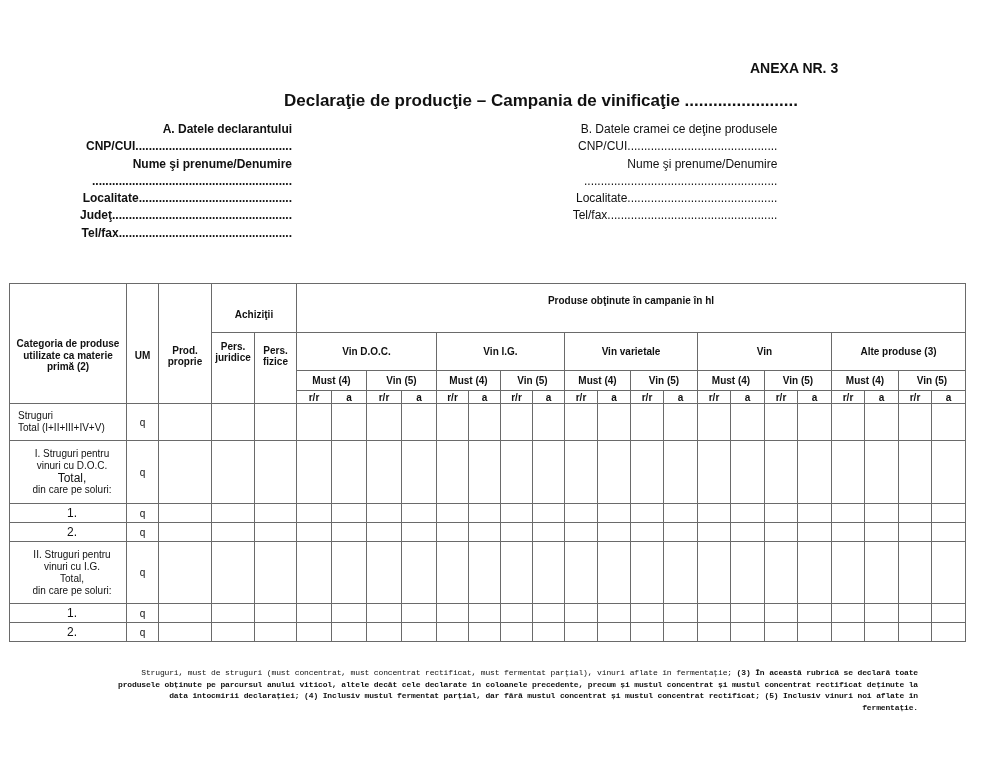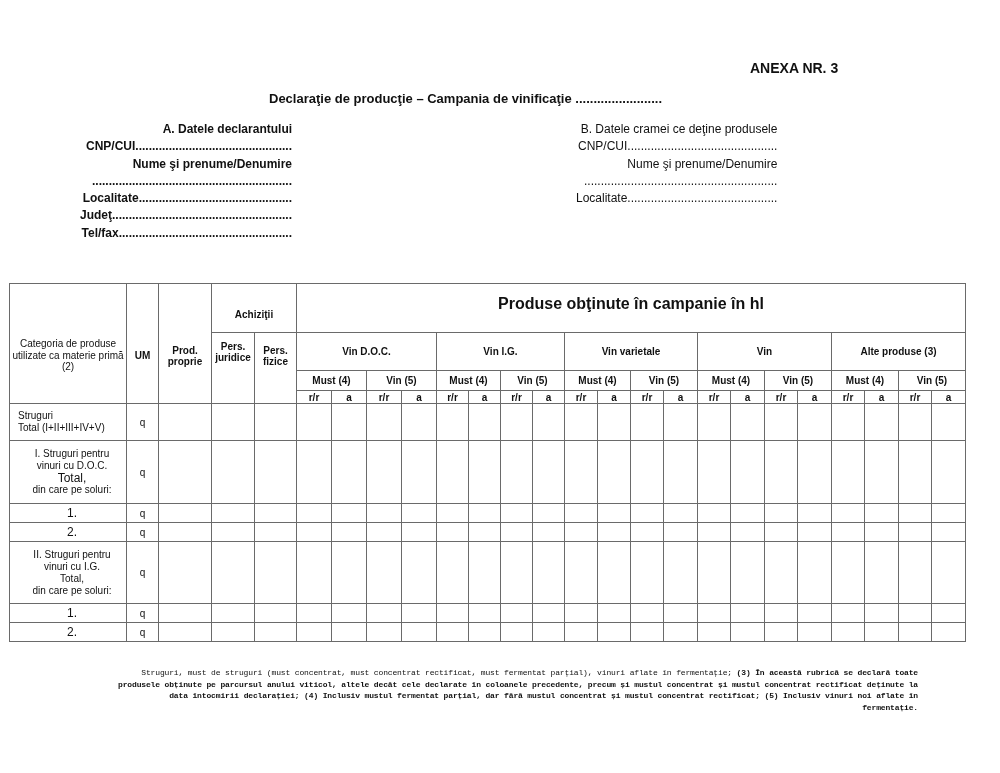--- a/index.html
+++ b/index.html
@@ -1,32 +1,32 @@
 <!DOCTYPE html>
 <html><head>
 <meta charset="utf-8">
 <style>
   html, body { margin:0; padding:0; background:#fff; }
   body { width:1000px; height:773px; position:relative; overflow:hidden;
          font-family:"Liberation Sans", sans-serif; color:#111; }
   .abs { position:absolute;text-align:right; }
   .anexa { left:750px; top:60px; font-size:14px; font-weight:bold; }
-  .title { left:269px; top:91px; font-size:13px; font-weight:bold; white-space:nowrap; }
+  .title { left:284px; top:91px; font-size:17px; font-weight:bold; white-space:nowrap; }
   .blockA { left:80px; top:121px; font-size:12px; font-weight:bold; line-height:17.3px; }
   .blockB { left:572px; top:121px; font-size:12px; font-weight:normal; line-height:17.3px; }
   .line { white-space:nowrap; }
   .indent { padding-left:4px; }
 
   table.grid { position:absolute; left:9px; top:283px; border-collapse:collapse;
                table-layout:fixed; font-size:10px; }
   table.grid td { border:1px solid #6a6a6a; padding:0; text-align:center; vertical-align:middle; }
   .bold td.h, td.h { font-weight:bold; }
   td.lbl { text-align:left; padding-left:8px !important; font-size:10px; line-height:12px; }
   td.lbl .big { font-size:12px; }
-  td.c1h { vertical-align:top; padding-top:24px !important; font-weight:normal; line-height:11.5px; }
+  td.c1h { vertical-align:top; padding-top:24px !important; font-weight:bold; line-height:11.5px; }
   td.top { vertical-align:top; padding-top:24px !important; }
   td.top2 { vertical-align:top; padding-top:12px !important; }
   .foot { left:118px; top:667px; width:800px; font-size:8px; line-height:11.5px; font-family:Liberation Mono, monospace; letter-spacing:-0.15px; }
   .foot b { font-weight:bold; }
 </style>
 </head>
 <body>
 
 <div class="abs anexa">ANEXA NR. 3</div>
 <div class="abs title">Declaraţie de producţie – Campania de vinificaţie  ........................</div>
@@ -40,20 +40,21 @@
   <div class="line">Judeţ......................................................</div>
   <div class="line">Tel/fax....................................................</div>
 </div>
 
 <div class="abs blockB">
   <div class="line">B. Datele cramei ce deţine produsele</div>
   <div class="line">CNP/CUI.............................................</div>
   <div class="line">Nume şi prenume/Denumire</div>
   <div class="line indent">..........................................................</div>
   <div class="line indent">Localitate.............................................</div>
+  <div class="line">Tel/fax...................................................</div>
 </div>
 
 <table class="grid">
   <colgroup>
     <col style="width:117px">
       <col style="width:32px">
       <col style="width:53px">
       <col style="width:43px">
       <col style="width:42px">
     <col style="width:35px">
@@ -76,21 +77,21 @@
       <col style="width:34px">
       <col style="width:33px">
       <col style="width:34px">
   </colgroup>
   <tbody>
       <tr style="height:49px">
     <td rowspan="4" class="c1h">Categoria de produse utilizate ca materie primă (2)</td>
     <td rowspan="4" class="h top">UM</td>
     <td rowspan="4" class="h top">Prod. proprie</td>
     <td colspan="2" class="h top2" style="padding-top:10px">Achiziţii</td>
-    <td colspan="20" class="h" style="vertical-align:top;padding-top:11px;font-size:16px">Produse obţinute în campanie în hl</td>
+    <td colspan="20" class="h" style="vertical-align:top;padding-top:11px;font-size:10px">Produse obţinute în campanie în hl</td>
   </tr>
   <tr style="height:38px">
     <td rowspan="3" class="h" style="vertical-align:top;padding-top:8px">Pers. juridice</td>
     <td rowspan="3" class="h" style="vertical-align:top;padding-top:12px">Pers. fizice</td>
     <td colspan="4" class="h">Vin D.O.C.</td>
     <td colspan="4" class="h">Vin I.G.</td>
     <td colspan="4" class="h">Vin varietale</td>
     <td colspan="4" class="h">Vin</td>
     <td colspan="4" class="h">Alte produse (3)</td>
   </tr>

